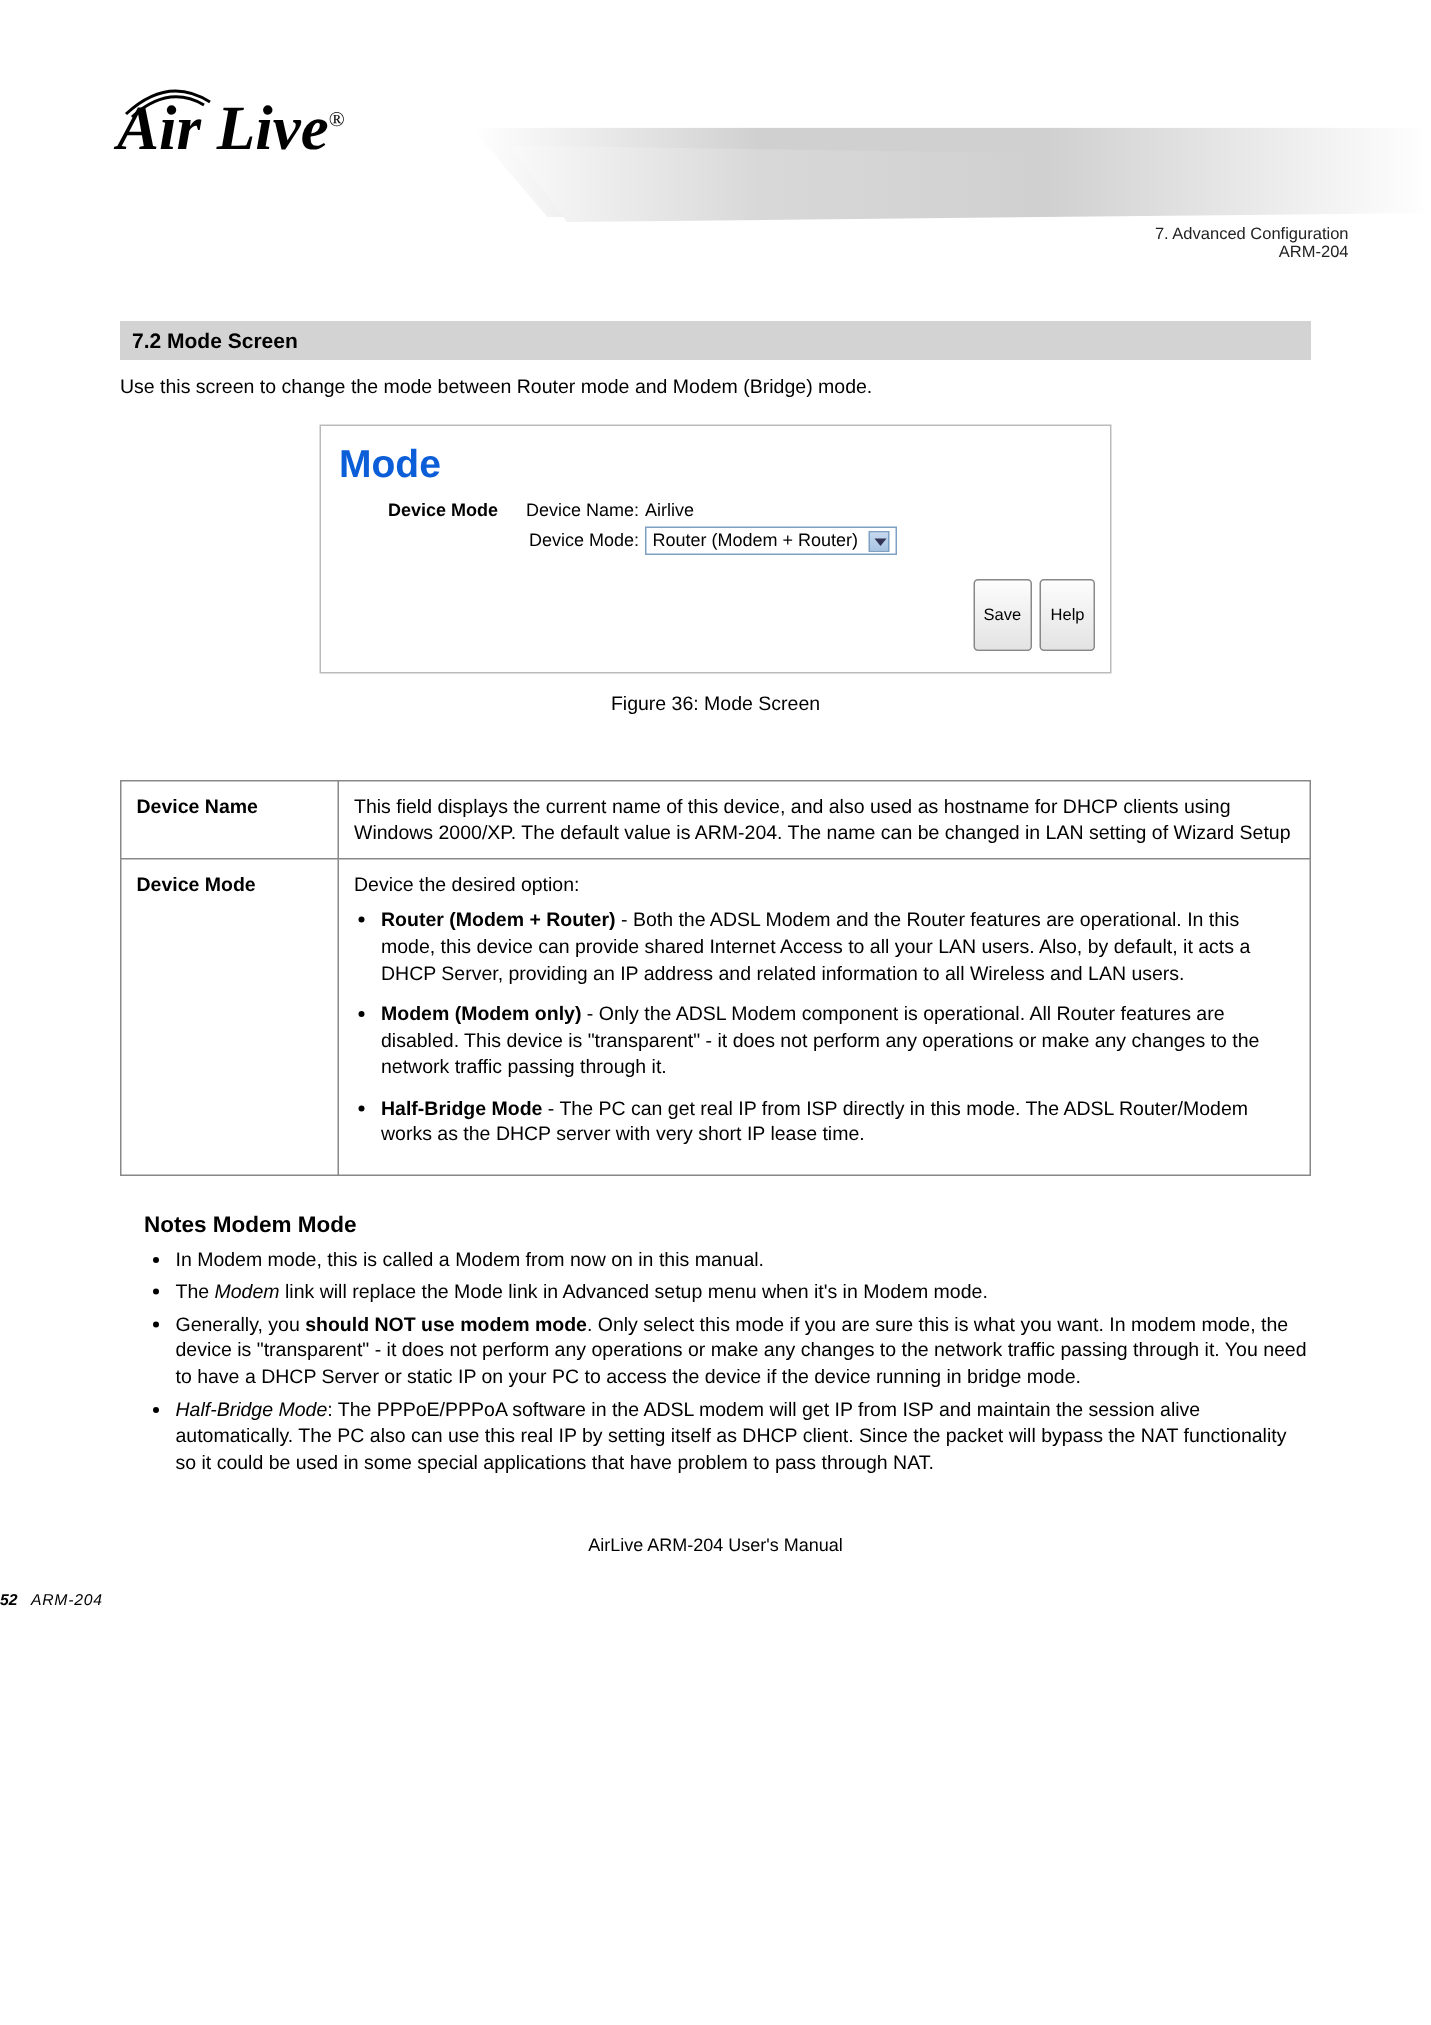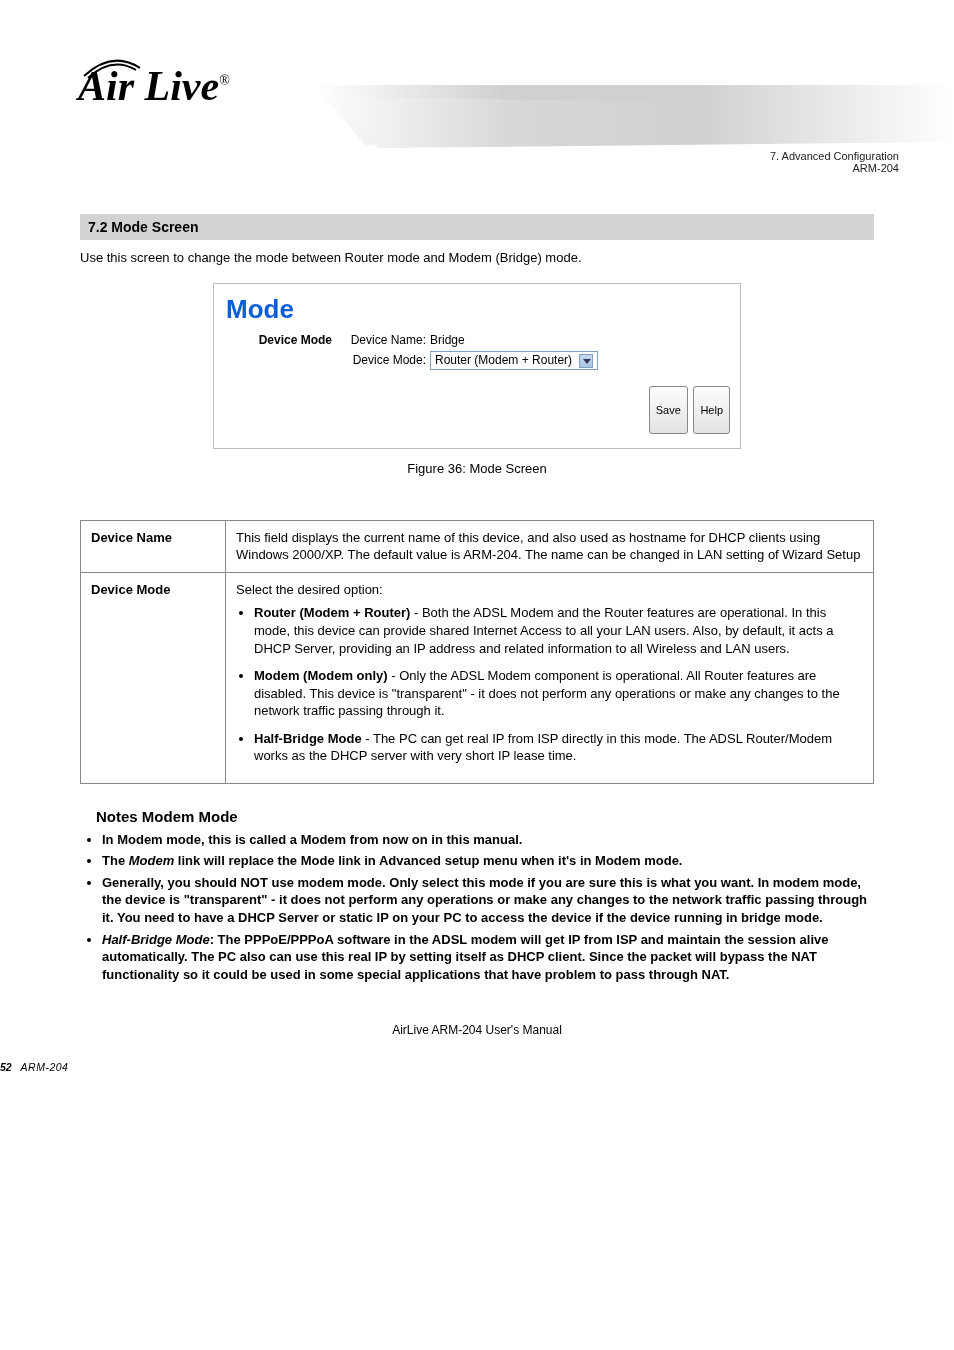--- a/index.html
+++ b/index.html
@@ -97,21 +97,21 @@
     table.datatable td {
       border: 1px solid #888;
       padding: 8px 10px;
       vertical-align: top;
       line-height: 1.35;
     }
     .lhs { width: 145px; font-weight: bold; }
     .nested-ul { list-style: disc; margin: 6px 0 6px 18px; }
     .nested-ul li { margin-bottom: 10px; }
     .notes-title { font-weight: bold; font-size: 15px; margin: 4px 0 6px 16px; }
-    .notes-ul { list-style: disc; margin-left: 22px; font-size: 13px; font-weight: bold; }
+    .notes-ul { list-style: disc; margin-left: 37px; font-size: 13px; }
     .notes-ul li { margin-bottom: 4px; line-height: 1.35; }
     .footer { text-align:center; font-size:12px; margin-top: 40px; }
     .pageno { text-align:left; font-size:10.5px; margin: 24px 60px 0 0; }
     .pageno-strong { font-weight:bold; font-style:italic; }
     .pageno-model { font-style:italic; letter-spacing:0.5px; margin-left:6px; font-size:10.5px; }
     .italic { font-style: italic; }
   </style>
 </head>
 <body>
 
@@ -134,21 +134,21 @@
 
   <div class="content">
     <div class="gray-bar">7.2 Mode Screen</div>
     <p class="intro">Use this screen to change the mode between Router mode and Modem (Bridge) mode.</p>
 
     <div class="mode-panel">
       <div class="mode-title">Mode</div>
       <div class="mode-row">
         <div class="mode-col1">Device Mode</div>
         <div class="mode-col2">Device Name:</div>
-        <div class="mode-col3">Bridge</div>
+        <div class="mode-col3">Airlive</div>
       </div>
       <div class="mode-row">
         <div class="mode-col1"></div>
         <div class="mode-col2">Device Mode:</div>
         <div class="mode-col3">
           <span class="mode-select">
             <span>Router (Modem + Router)</span>
             <span class="mode-select-caret"></span>
           </span>
         </div>
@@ -163,21 +163,21 @@
 
     <table class="datatable">
       <tbody>
           <tr>
         <td class="lhs">Device Name</td>
         <td>This field displays the current name of this device, and also used as hostname for DHCP clients using Windows 2000/XP. The default value is ARM-204. The name can be changed in LAN setting of Wizard Setup</td>
       </tr>
       <tr>
         <td class="lhs">Device Mode</td>
         <td>
-          <span>Select the desired option:</span>
+          <span>Device the desired option:</span>
           <ul class="nested-ul">
             <li><b>Router (Modem + Router)</b><span> -   Both the ADSL Modem and the Router features are operational. In this mode, this device can provide shared Internet Access to all your LAN users. Also, by default, it acts a DHCP Server, providing an IP address and related information to all Wireless and LAN users.</span></li>
             <li><b>Modem (Modem only)</b><span> -   Only the ADSL Modem component is operational. All Router features are disabled. This device is "transparent" - it does not perform any operations or make any changes to the network traffic passing through it.</span></li>
             <li><b>Half-Bridge Mode</b><span> -   The PC can get real IP from ISP directly in this mode. The ADSL Router/Modem works as the DHCP server with very short IP lease time.</span></li>
           </ul>
         </td>
       </tr>
     </tbody>
       </table>
 

